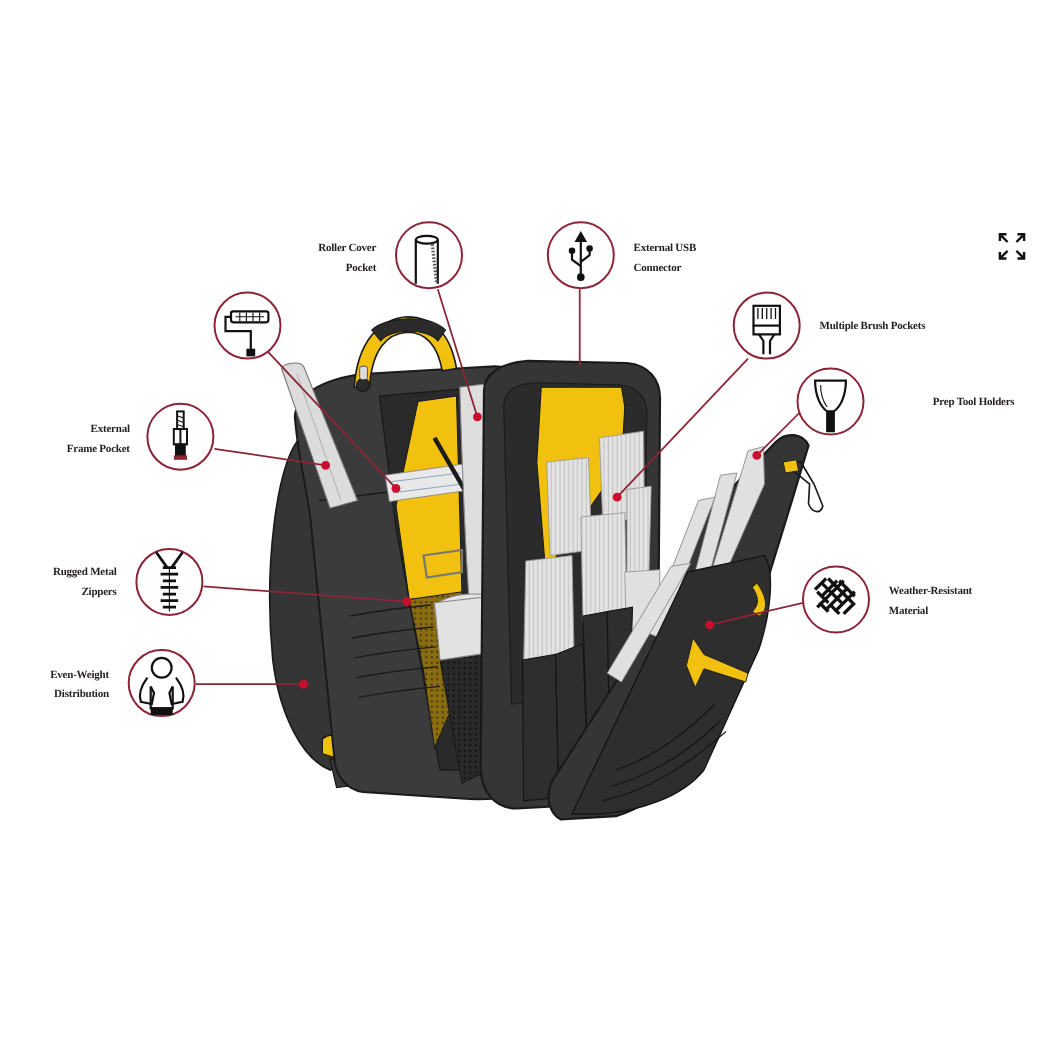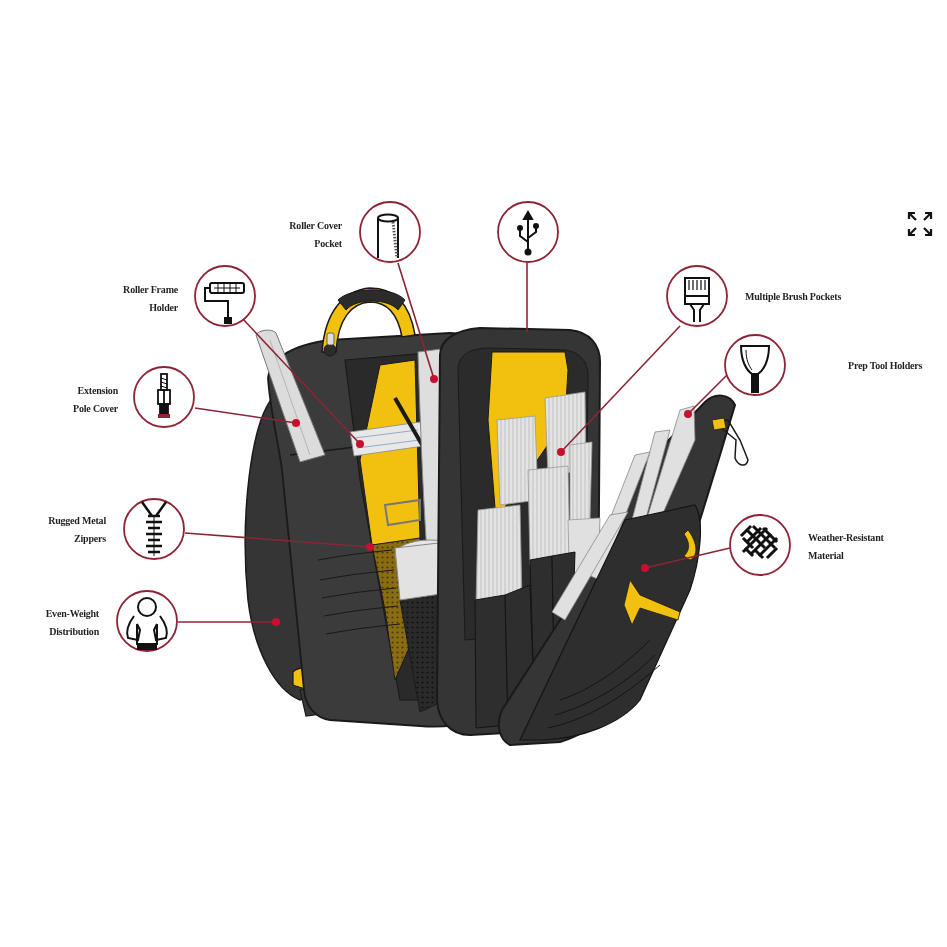--- a/index.html
+++ b/index.html
@@ -236,33 +236,33 @@
       <rect x="138" y="644" width="18" height="5" fill="#111"></rect>
     </g>
   </g>
 </svg>
 
 <div class="label r" style="right:605px; top:217px;">
   <span>Roller Cover</span>
   <span>Pocket</span>
 </div>
 
-
-<div class="label r" style="right:769px; top:281px;">
-  <span>Roller Frame</span>
-  <span>Holder</span>
-</div>
+<div class="label l" style="left:576px; top:217px;">
+  <span>External USB</span>
+  <span>Connector</span>
+</div>
+
 
 <div class="label l" style="left:745px; top:288px;">
   <span>Multiple Brush Pockets</span>
 </div>
 
 <div class="label r" style="right:829px; top:382px;">
-  <span>Extension</span>
-  <span>Pole Cover</span>
+  <span>External</span>
+  <span>Frame Pocket</span>
 </div>
 
 <div class="label l" style="left:848px; top:357px;">
   <span>Prep Tool Holders</span>
 </div>
 
 <div class="label r" style="right:841px; top:512px;">
   <span>Rugged Metal</span>
   <span>Zippers</span>
 </div>

